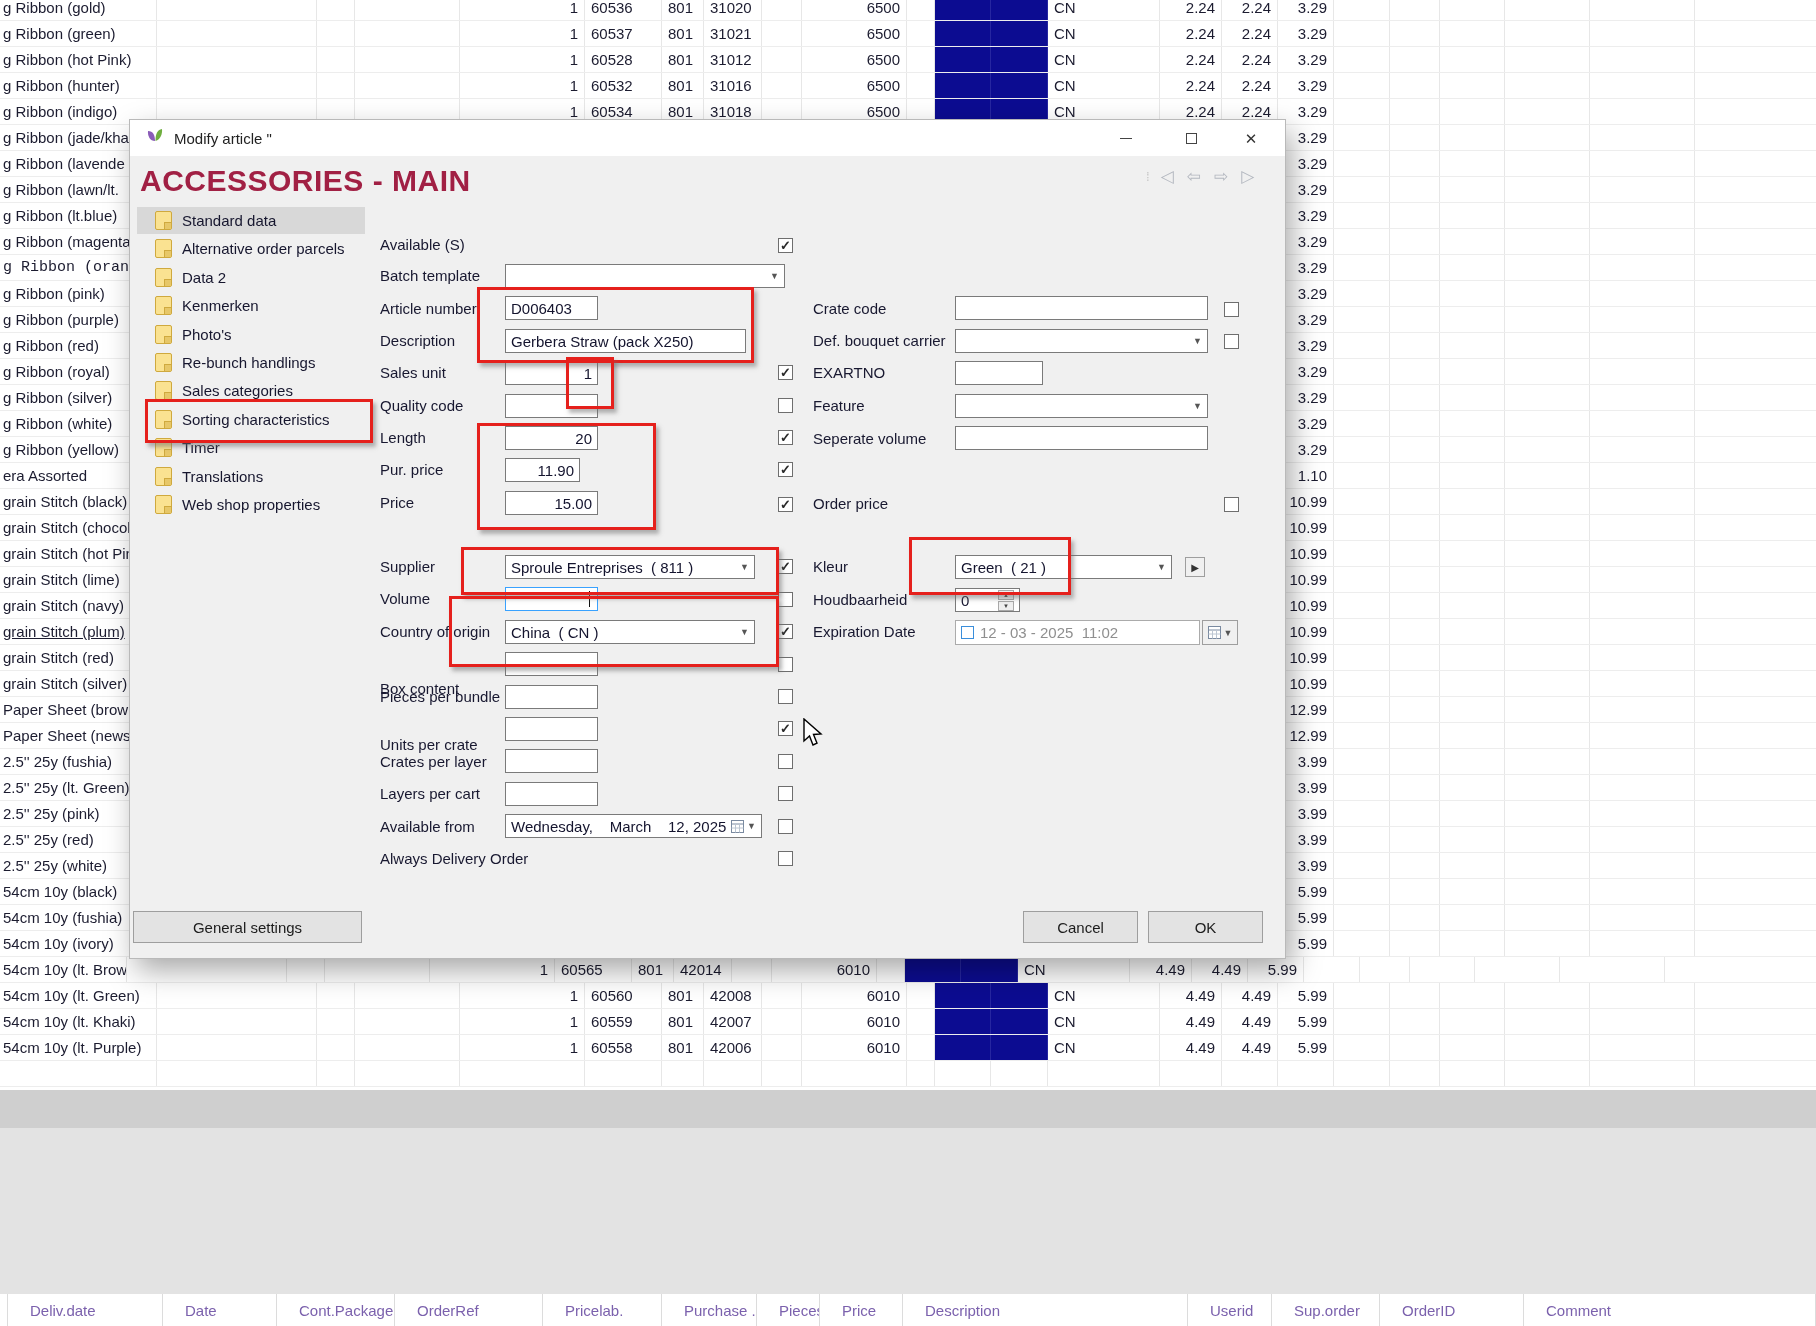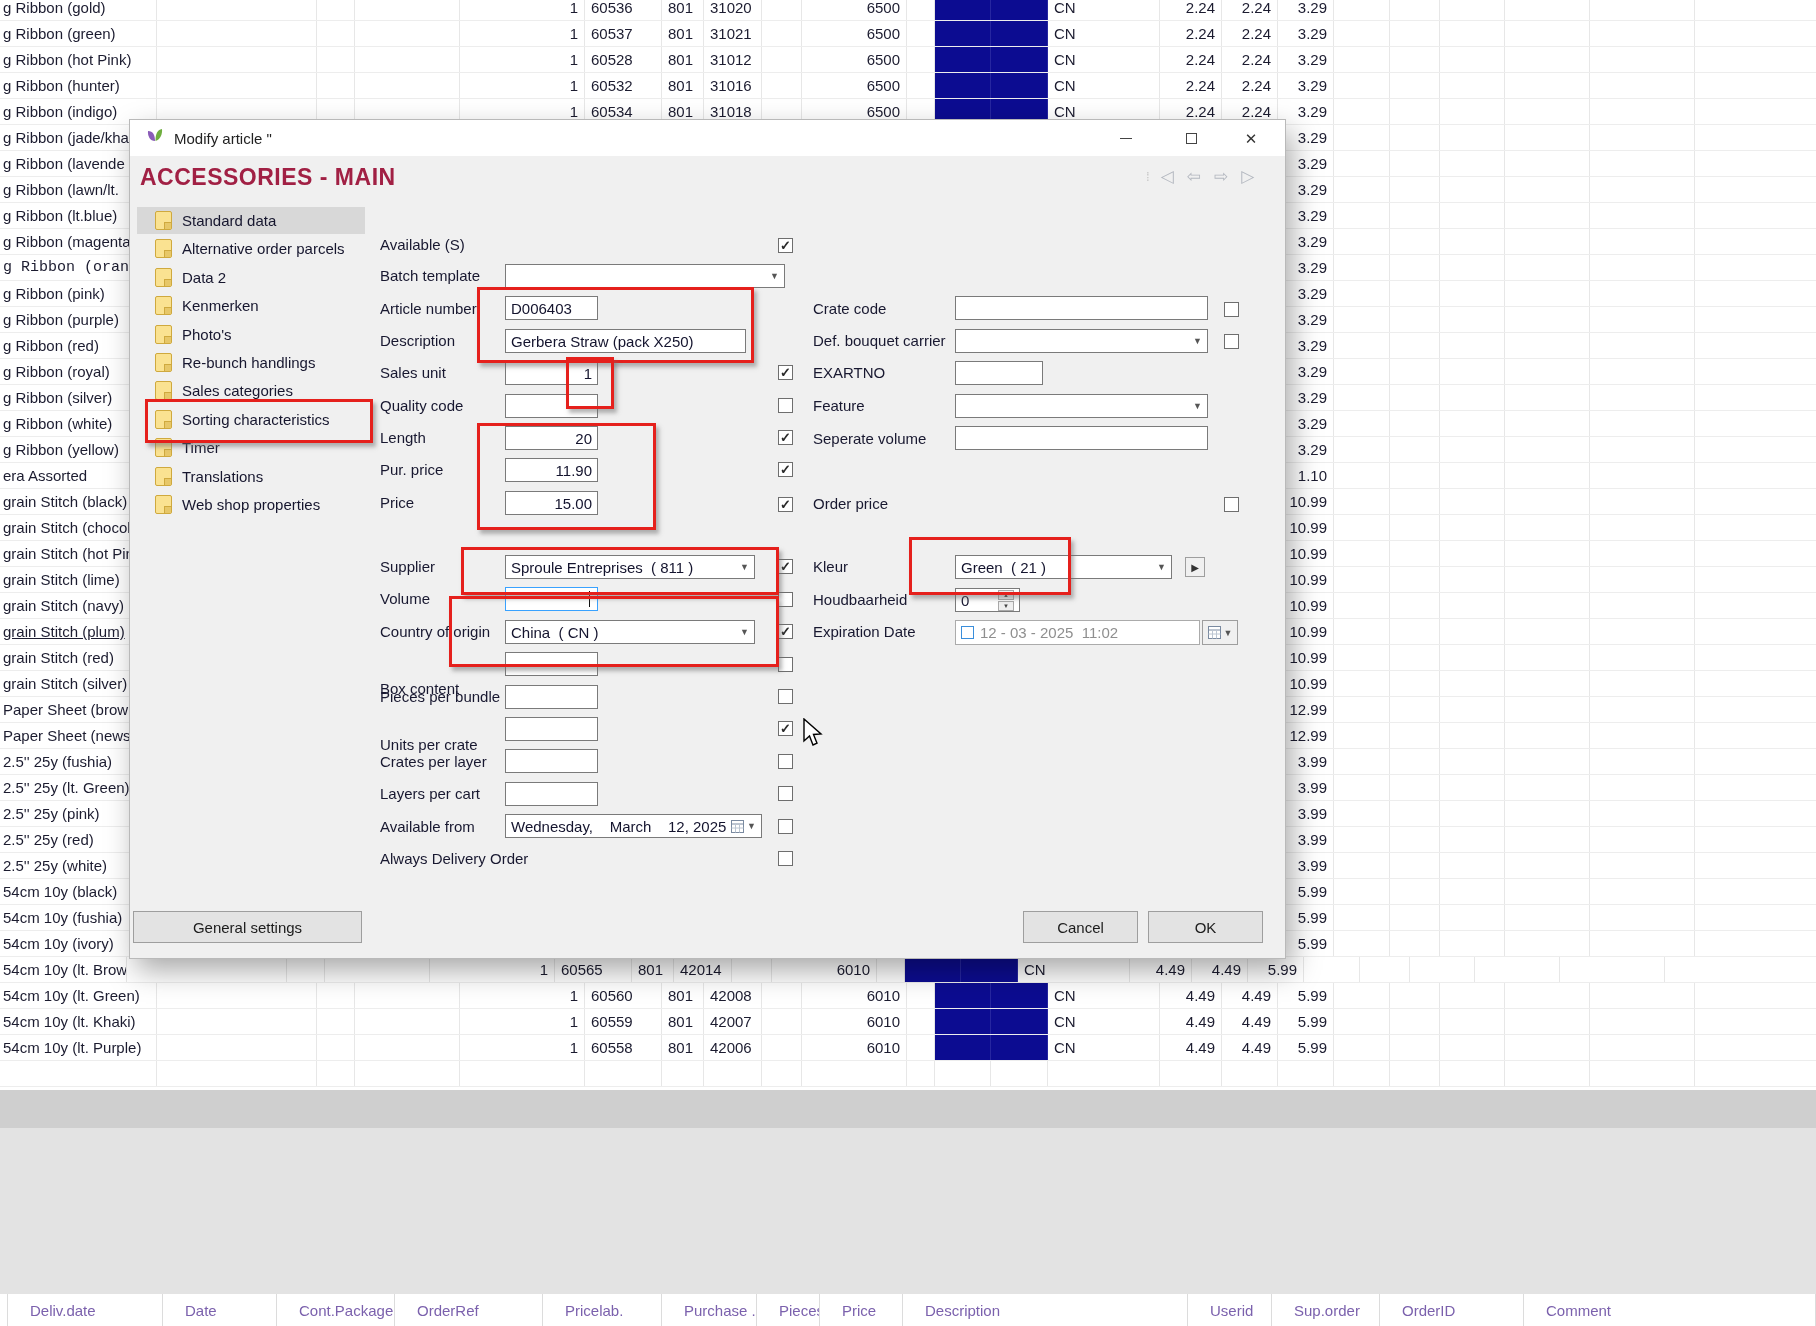--- a/index.html
+++ b/index.html
@@ -25,21 +25,21 @@
   
   #dialog{position:absolute;left:130px;top:120px;width:1155px;height:838px;background:#f0f0f0;
           box-shadow:0 0 0 1px #b9b9b9, 6px 12px 28px rgba(0,0,0,.35);z-index:40;}
   #titlebar{position:absolute;top:0;left:0;right:0;height:36px;background:#fff;display:flex;align-items:center;}
   #title-text{margin-left:8px;font-size:15px;color:#222;}
   #leaf-icon{margin-left:14px;display:flex;}
   .win-btn{position:absolute;top:0;width:42px;height:36px;display:flex;align-items:center;justify-content:center;}
   .g-min{width:12px;height:1px;background:#444;}
   .g-max{width:11px;height:11px;border:1px solid #444;box-sizing:border-box;}
   .g-close{font-size:15px;color:#333;line-height:1;}
-  #dlg-header{position:absolute;left:10px;top:44px;font-size:23px;font-weight:bold;color:#a12044;letter-spacing:.5px;}
+  #dlg-header{position:absolute;left:10px;top:44px;font-size:30px;font-weight:bold;color:#a12044;letter-spacing:.5px;}
   #nav-arrows{position:absolute;left:1016px;top:46px;display:flex;align-items:center;gap:13px;color:#b4b8c0;font-size:17px;}
   #nav-arrows .dots{color:#c7c7c7;font-size:13px;letter-spacing:-2px;}
   
   .side-item{position:absolute;left:7px;width:228px;height:27px;display:flex;align-items:center;
              font-size:15px;color:#16162e;}
   .side-item.selected{background:#d8d8d8;}
   .folder{width:15px;height:17px;margin-left:18px;margin-right:10px;background:#fae291;
           border:1px solid #cfa93e;border-radius:2px;position:relative;flex:none;}
   .folder::after{content:"";position:absolute;right:0;bottom:0;width:6px;height:6px;background:#e7c768;
           border-left:1px solid #cfa93e;border-top:1px solid #cfa93e;}
@@ -1252,21 +1252,21 @@
     <div class="inp" style="left:375px;top:274px;width:93px"></div>
     <div class="cb" style="left:648px;top:278px"></div>
 
     <div class="f-label" style="left:250px;top:309px">Length</div>
     <div class="inp r" style="left:375px;top:306px;width:93px">
         <span>20</span>
       </div>
     <div class="cb checked" style="left:648px;top:310px"></div>
 
     <div class="f-label" style="left:250px;top:341px">Pur. price</div>
-    <div class="inp r" style="left:375px;top:338px;width:93px">
+    <div class="inp r" style="left:375px;top:338px;width:75px">
         <span>11.90</span>
       </div>
     <div class="cb checked" style="left:648px;top:342px"></div>
 
     <div class="f-label" style="left:250px;top:374px">Price</div>
     <div class="inp r" style="left:375px;top:371px;width:93px">
         <span>15.00</span>
       </div>
     <div class="cb checked" style="left:648px;top:377px"></div>
 

